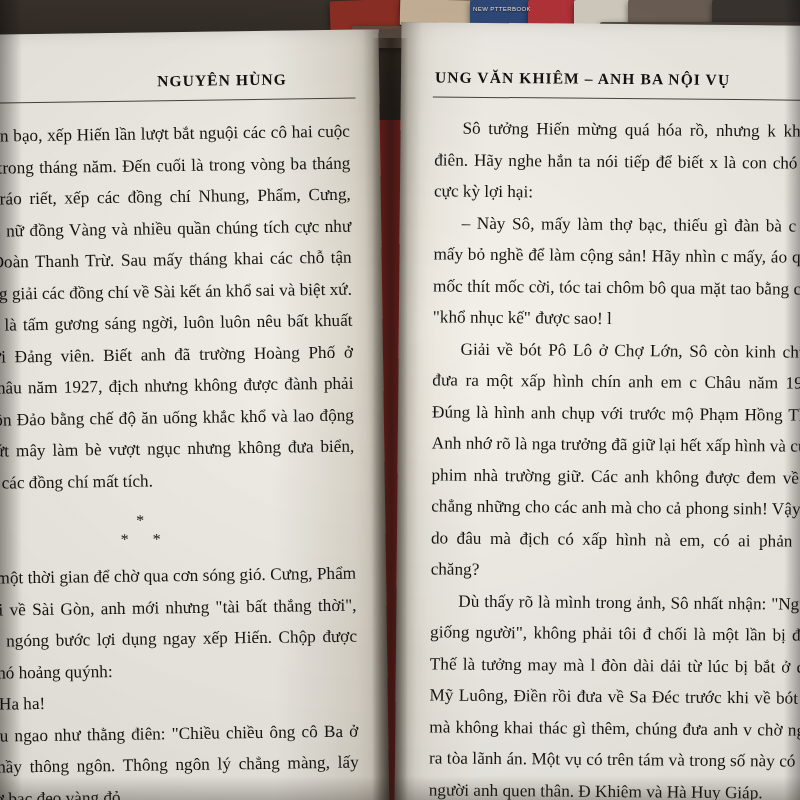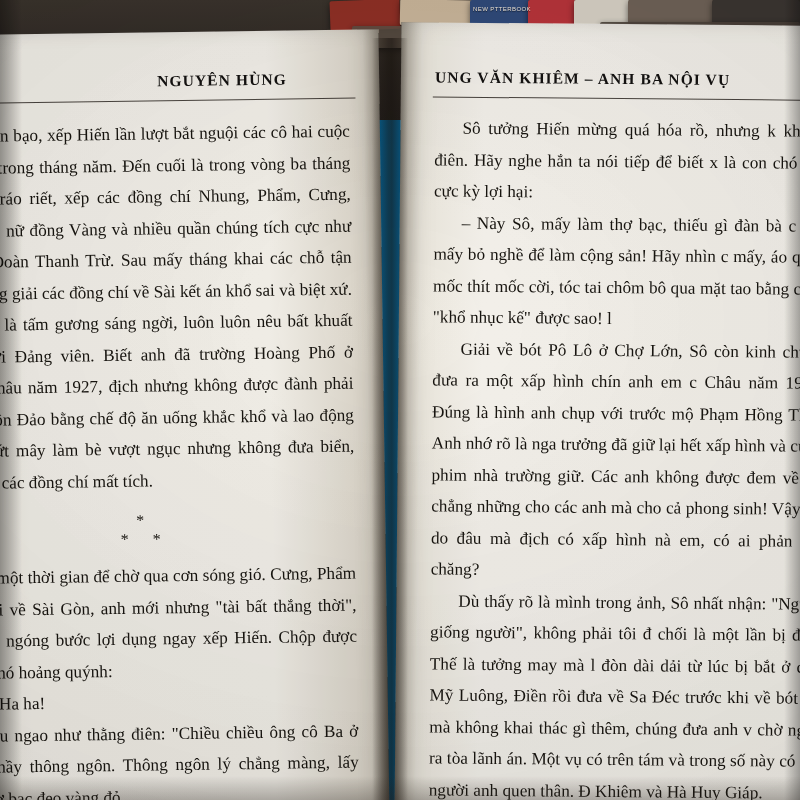--- a/index.html
+++ b/index.html
@@ -8,21 +8,21 @@
     width: 800px;
     height: 800px;
     overflow: hidden;
     background: #1b1b1d;
   }
   .scene {
     position: relative;
     width: 800px;
     height: 800px;
     overflow: hidden;
-    background: #0369a1;
+    background: #7f1d1d;
   }
   
   .backdrop {
     position: absolute;
     left: 0; top: 0;
     width: 800px; height: 120px;
     background:
       linear-gradient(180deg, #3a332c 0%, #2c2622 60%, #241f1c 100%);
   }
   .clutter {

